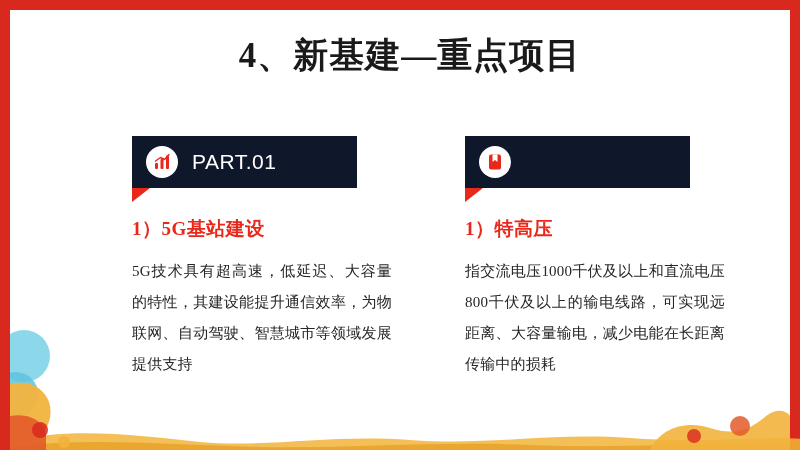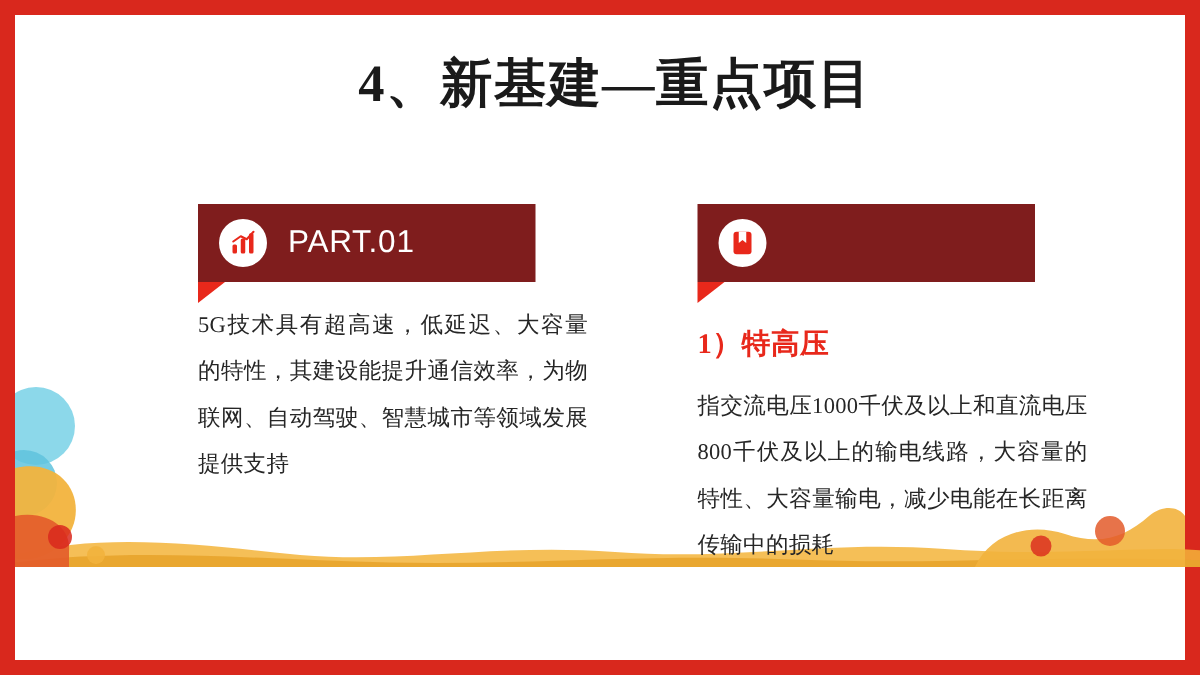--- a/index.html
+++ b/index.html
@@ -34,21 +34,21 @@
   .frame-bottom { left: 0; bottom: 0; width: 800px; height: 10px; }
   .frame-left { left: 0; top: 0; width: 10px; height: 450px; }
   .frame-right { right: 0; top: 0; width: 10px; height: 450px; }
 
   
   .page {
     position: absolute;
     left: 10px;
     top: 10px;
     width: 780px;
-    height: 368px;
+    height: 440px;
     background: #ffffff;
   }
 
   
   .ornament {
     position: absolute;
     pointer-events: none;
   }
   .orn-left {
     left: 0px;
@@ -95,21 +95,21 @@
     width: 290px;
   }
   .col-0 { left: 122px; }
   .col-1 { left: 455px; }
 
   
   .banner {
     position: relative;
     width: 225px;
     height: 52px;
-    background: #7f1d1d;
+    background: #0f172a;
     display: flex;
     align-items: center;
   }
   .banner::after {
     content: "";
     position: absolute;
     left: 0;
     top: 52px;
     width: 0;
     height: 0;
@@ -197,31 +197,32 @@
           <span class="banner-icon">
             <svg width="18" height="18" viewBox="0 0 18 18">
               <rect x="2" y="10" width="3" height="6" rx="1" fill="#e8281b"></rect>
               <rect x="7.5" y="6" width="3" height="10" rx="1" fill="#e8281b"></rect>
               <rect x="13" y="2.5" width="3" height="13.5" rx="1" fill="#e8281b"></rect>
               <path d="M2.5,8 L7.5,4.5 L11.5,6.5 L16,1.5" stroke="#e8281b" stroke-width="1.4" fill="none" stroke-linecap="round" stroke-linejoin="round"></path>
             </svg>
           </span>
           <span class="banner-label">PART.01</span>
         </div>
+        <div class="subtitle">1）5G基站建设</div>
         <div class="body-text">5G技术具有超高速，低延迟、大容量的特性，其建设能提升通信效率，为物联网、自动驾驶、智慧城市等领域发展提供支持</div>
       </div>
 
       <div class="col col-1">
         <div class="banner">
           <span class="banner-icon">
             <svg width="18" height="18" viewBox="0 0 18 18">
               <rect x="3" y="1.5" width="12" height="15" rx="2" fill="#e8281b"></rect>
               <path d="M6.5,1.5 L11.5,1.5 L11.5,9 L9,7 L6.5,9 Z" fill="#ffffff"></path>
             </svg>
           </span>
         </div>
         <div class="subtitle">1）特高压</div>
-        <div class="body-text">指交流电压1000千伏及以上和直流电压800千伏及以上的输电线路，大容量的特性、大容量输电，减少电能在长距离传输中的损耗</div>
+        <div class="body-text">指交流电压1000千伏及以上和直流电压800千伏及以上的输电线路，可实现远距离、大容量输电，减少电能在长距离传输中的损耗</div>
       </div>
 
     </div>
   </div>
 </div>
 
 </body></html>

